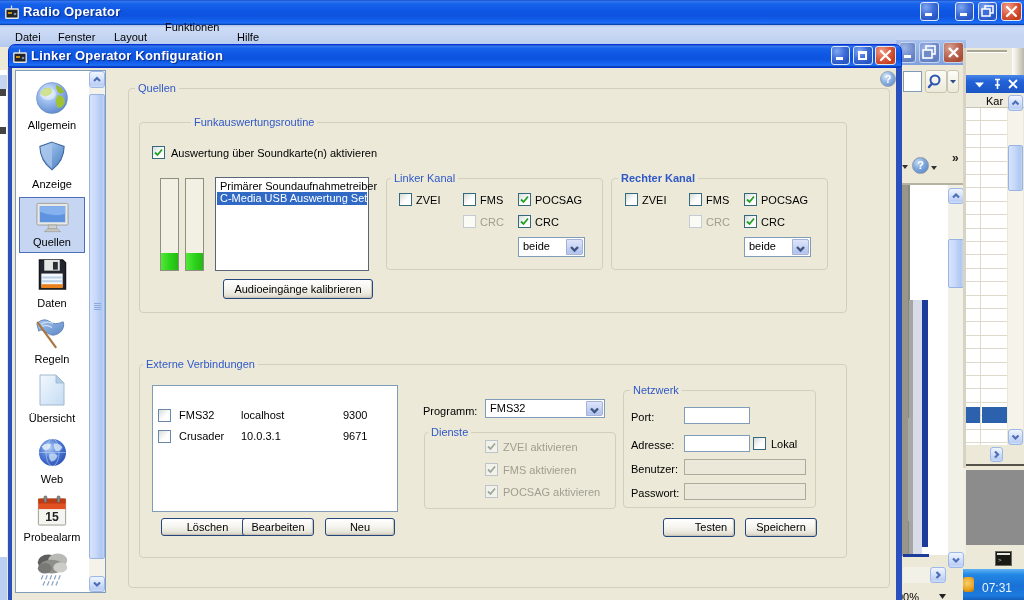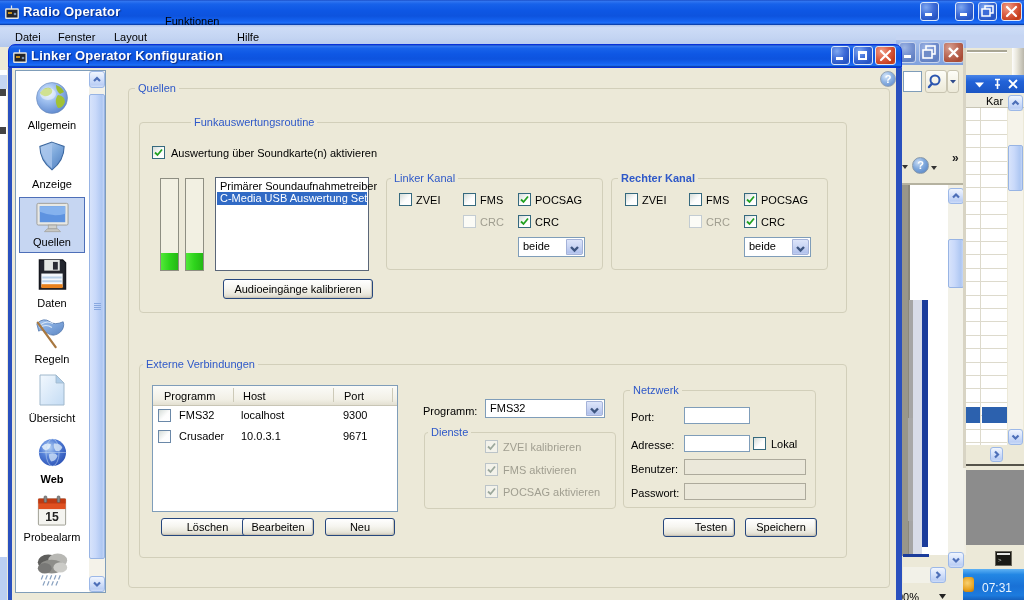--- a/index.html
+++ b/index.html
@@ -66,21 +66,21 @@
   <div class="wb close" style="left:1001px;top:2px;width:21px;" id="mclose">
       <svg width="19" height="17">
         <path d="M5 4 L14 13 M14 4 L5 13" stroke="#fff" stroke-width="2.2" stroke-linecap="round"></path>
       </svg>
     </div>
 
   <div class="abs" style="left:0;top:25px;width:1024px;height:22px;background:linear-gradient(180deg,#AFC3E8 0%,#CDDCF6 12%,#C3D4F2 60%,#B3C8EC 100%);"></div>
   <div class="abs" style="left:15px;top:31px;">Datei</div>
   <div class="abs" style="left:58px;top:31px;">Fenster</div>
   <div class="abs" style="left:114px;top:31px;">Layout</div>
-  <div class="abs" style="left:165px;top:15px;">Funktionen</div>
+  <div class="abs" style="left:165px;top:21px;">Funktionen</div>
   <div class="abs" style="left:237px;top:31px;">Hilfe</div>
 
   <div class="abs" style="left:0;top:47px;width:8px;height:553px;background:#ECE9D8;"></div>
   <div class="abs" style="left:0;top:70px;width:7px;height:490px;background:#fff;"></div>
   <div class="abs" style="left:0;top:75px;width:7px;height:14px;background:#C6D6F2;"></div>
   <div class="abs" style="left:0;top:89px;width:6px;height:7px;background:#444;"></div>
   <div class="abs" style="left:0;top:127px;width:6px;height:7px;background:#444;"></div>
   <div class="abs" style="left:0;top:557px;width:7px;height:43px;background:#BBCFF2;"></div>
 
   <div id="bgright">
@@ -370,21 +370,21 @@
               </radialGradient>
             </defs>
         <circle cx="15.5" cy="15.5" r="14.5" fill="url(#gl2)"></circle>
         <path d="M4 9 Q9 4 14 7 Q12 13 8 13 Q5 12 4 9 Z" fill="#E8F2FC" opacity="0.85"></path>
         <path d="M17 6 Q23 5 26 10 Q24 15 19 14 Q16 10 17 6 Z" fill="#DCEAF8" opacity="0.8"></path>
         <path d="M12 17 Q18 15 21 19 Q19 25 14 25 Q11 21 12 17 Z" fill="#D4E6F8" opacity="0.75"></path>
         <ellipse cx="15.5" cy="15.5" rx="7" ry="14.5" fill="none" stroke="#C8DCF4" stroke-width="0.8" opacity="0.7"></ellipse>
         <path d="M1 15.5 H30" stroke="#C8DCF4" stroke-width="0.8" fill="none" opacity="0.7"></path>
       </svg>
         </div>
-      <div class="lbl" style="left:19px;top:473px;width:66px;text-align:center;font-weight:bold;">Web</div>
+      <div class="lbl" style="left:19px;top:473px;width:66px;text-align:center;">Web</div>
 
       <div class="abs" style="left:36px;top:495px;">
           <svg width="32" height="31" viewBox="0 0 31 33">
         <rect x="1" y="4" width="29" height="28" rx="1" fill="#F4F4F0" stroke="#9A9A8E" stroke-width="1"></rect>
         <rect x="1" y="4" width="29" height="11" fill="#E05020"></rect>
         <rect x="1" y="4" width="29" height="5" fill="#C03A12"></rect>
         <rect x="7" y="1" width="3" height="7" rx="1.2" fill="#888" stroke="#555" stroke-width="0.6"></rect>
         <rect x="21" y="1" width="3" height="7" rx="1.2" fill="#888" stroke="#555" stroke-width="0.6"></rect>
         <text x="15.5" y="28" font-family="Liberation Sans" font-size="13" font-weight="bold" fill="#222" text-anchor="middle">15</text>
       </svg>
@@ -486,28 +486,20 @@
             <svg width="15" height="16" style="margin:1px auto;">
               <path d="M4 6 L7.5 9.5 L11 6" fill="none" stroke="#3D5580" stroke-width="2.4"></path>
             </svg>
           </span>
         </div>
 
     <div class="gb" style="left:139px;top:364px;width:708px;height:194px;"></div>
     <div class="gbl" style="left:143px;top:358px;">Externe Verbindungen</div>
 
     <div class="abs" style="left:152px;top:385px;width:246px;height:127px;background:#fff;border:1px solid #7F9DB9;box-sizing:border-box;">
-      <div style="position:absolute;left:0;top:0;right:0;height:19px;background:linear-gradient(180deg,#FBFBF8 0%,#F2F0E6 70%,#E3E0D2 100%);border-bottom:1px solid #C8C5B5;">
-        <span style="position:absolute;left:11px;top:4px;">Programm</span>
-        <span style="position:absolute;left:90px;top:4px;">Host</span>
-        <span style="position:absolute;left:191px;top:4px;">Port</span>
-        <span style="position:absolute;left:80px;top:2px;width:1px;height:14px;background:#CDCaB8;"></span>
-        <span style="position:absolute;left:180px;top:2px;width:1px;height:14px;background:#CDCAB8;"></span>
-        <span style="position:absolute;left:239px;top:2px;width:1px;height:14px;background:#CDCAB8;"></span>
-      </div>
       <div class="cb" style="left:5px;top:23px;border-color:#6A88A8;"></div>
       <span style="position:absolute;left:26px;top:23px;">FMS32</span>
       <span style="position:absolute;left:88px;top:23px;">localhost</span>
       <span style="position:absolute;left:190px;top:23px;">9300</span>
       <div class="cb" style="left:5px;top:44px;border-color:#6A88A8;"></div>
       <span style="position:absolute;left:26px;top:44px;">Crusader</span>
       <span style="position:absolute;left:88px;top:44px;">10.0.3.1</span>
       <span style="position:absolute;left:190px;top:44px;">9671</span>
     </div>
     <div class="xbtn" style="left:161px;top:518px;width:93px;height:18px;">Löschen</div>
@@ -524,21 +516,21 @@
           </span>
         </div>
 
     <div class="gb" style="left:424px;top:432px;width:192px;height:77px;"></div>
     <div class="gbl" style="left:428px;top:426px;">Dienste</div>
     <div class="cb dd" style="left:485px;top:440px;">
           <svg width="11" height="11">
             <path d="M2 5.5 L4.5 8 L9 2.5" fill="none" stroke="#9CA89C" stroke-width="1.8"></path>
           </svg>
         </div>
-    <div class="lbl dgrey" style="left:503px;top:441px;">ZVEI kalibrieren</div>
+    <div class="lbl dgrey" style="left:503px;top:441px;">ZVEI aktivieren</div>
     <div class="cb dd" style="left:485px;top:463px;">
           <svg width="11" height="11">
             <path d="M2 5.5 L4.5 8 L9 2.5" fill="none" stroke="#9CA89C" stroke-width="1.8"></path>
           </svg>
         </div>
     <div class="lbl dgrey" style="left:503px;top:464px;">FMS aktivieren</div>
     <div class="cb dd" style="left:485px;top:485px;">
           <svg width="11" height="11">
             <path d="M2 5.5 L4.5 8 L9 2.5" fill="none" stroke="#9CA89C" stroke-width="1.8"></path>
           </svg>

